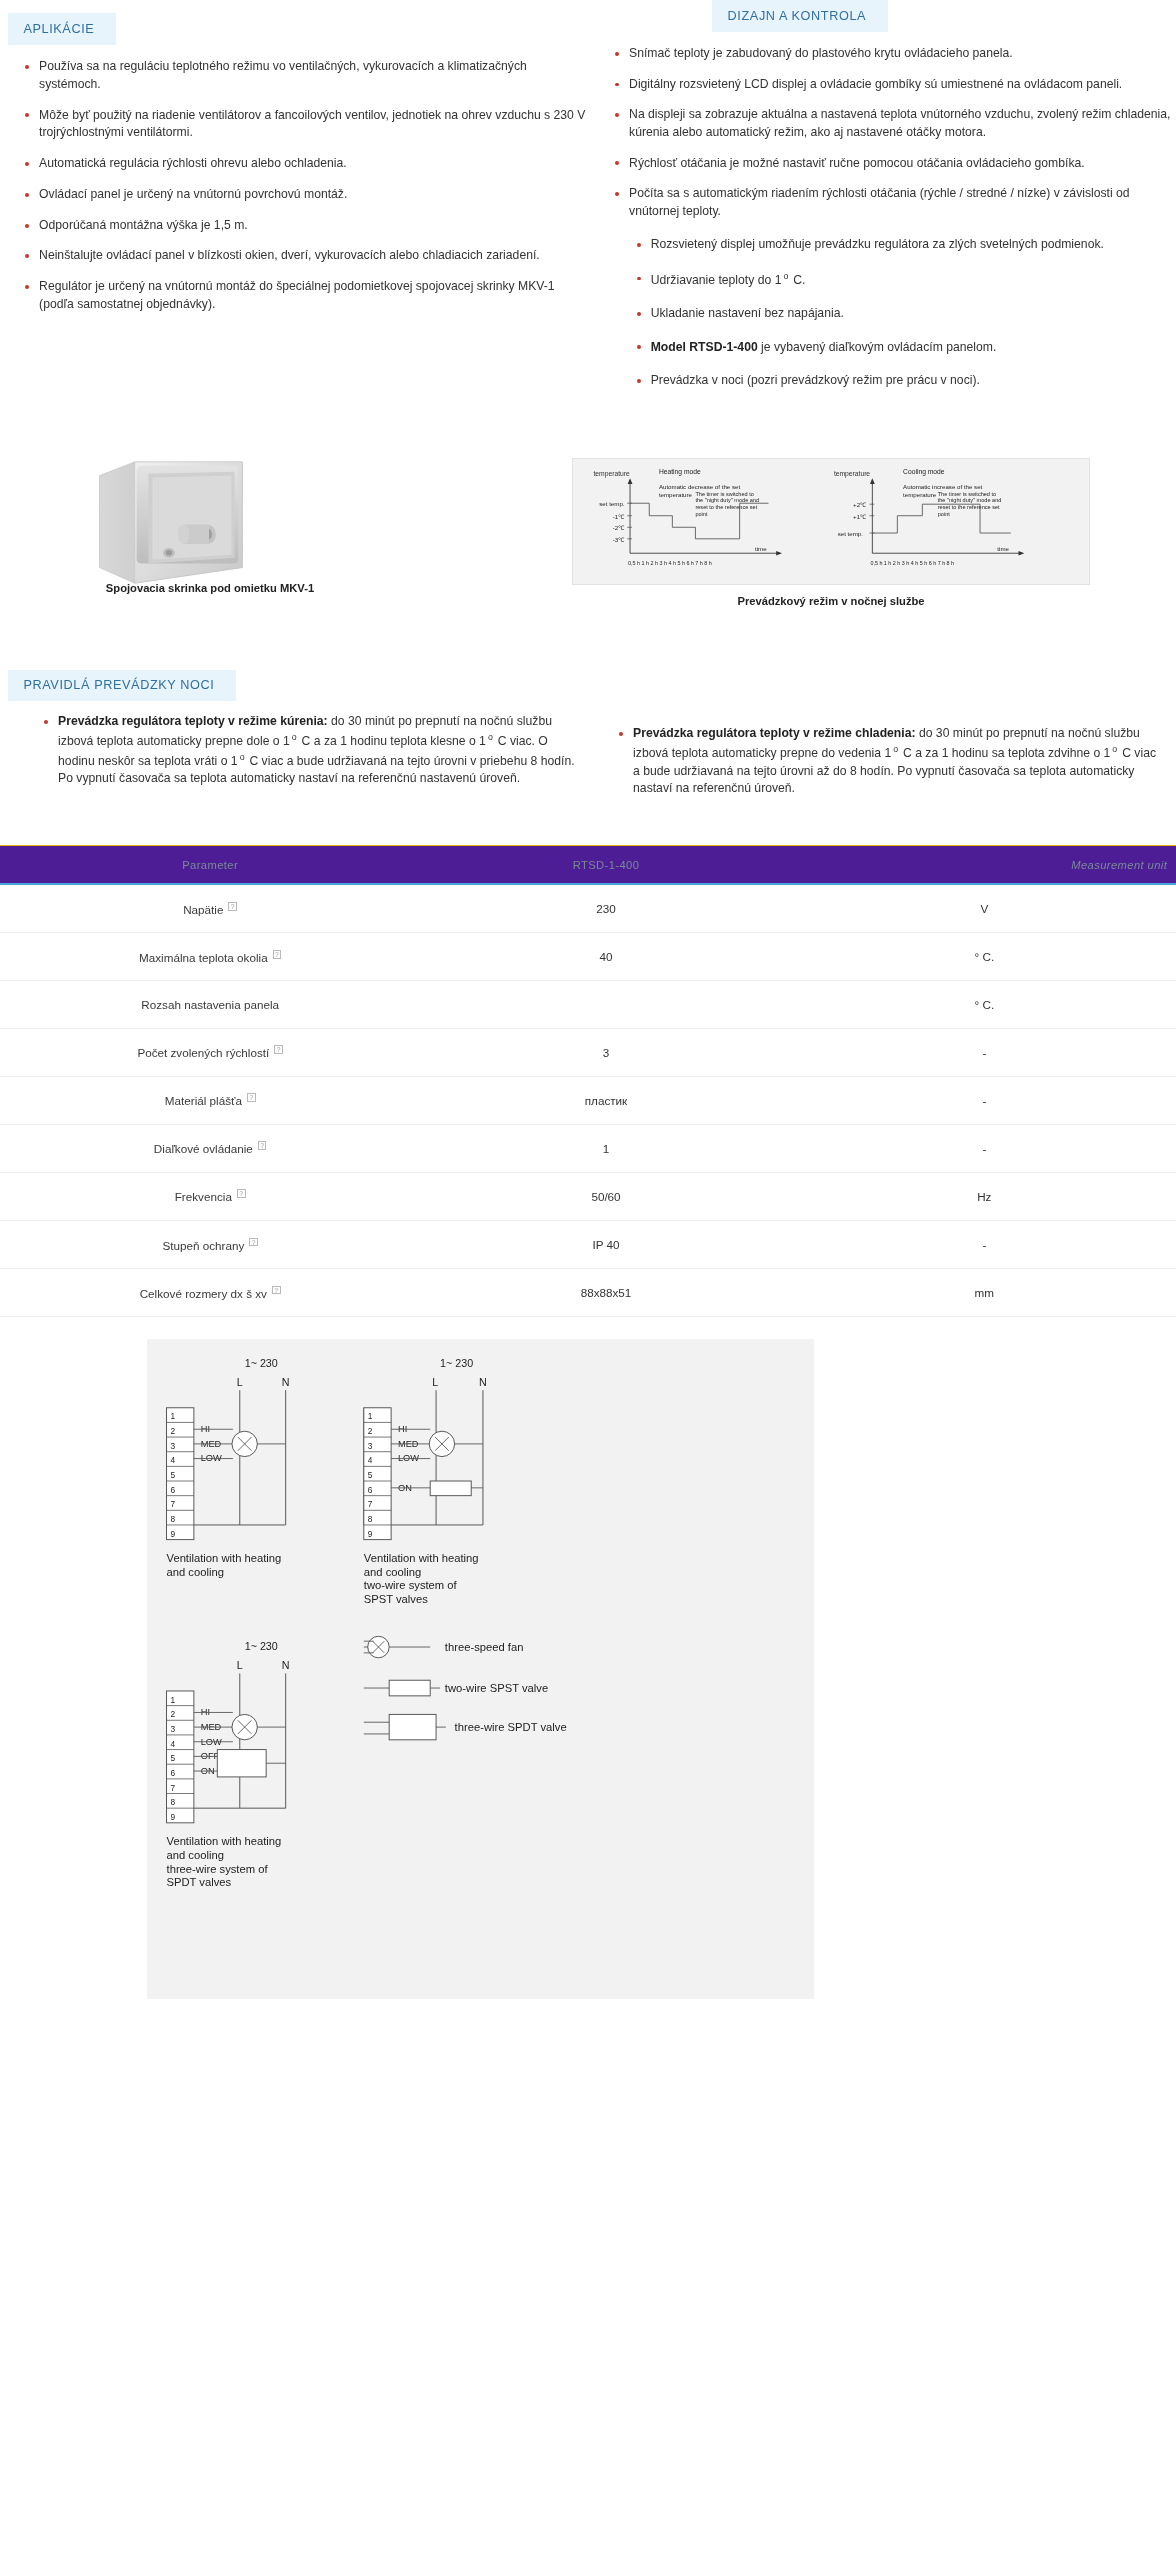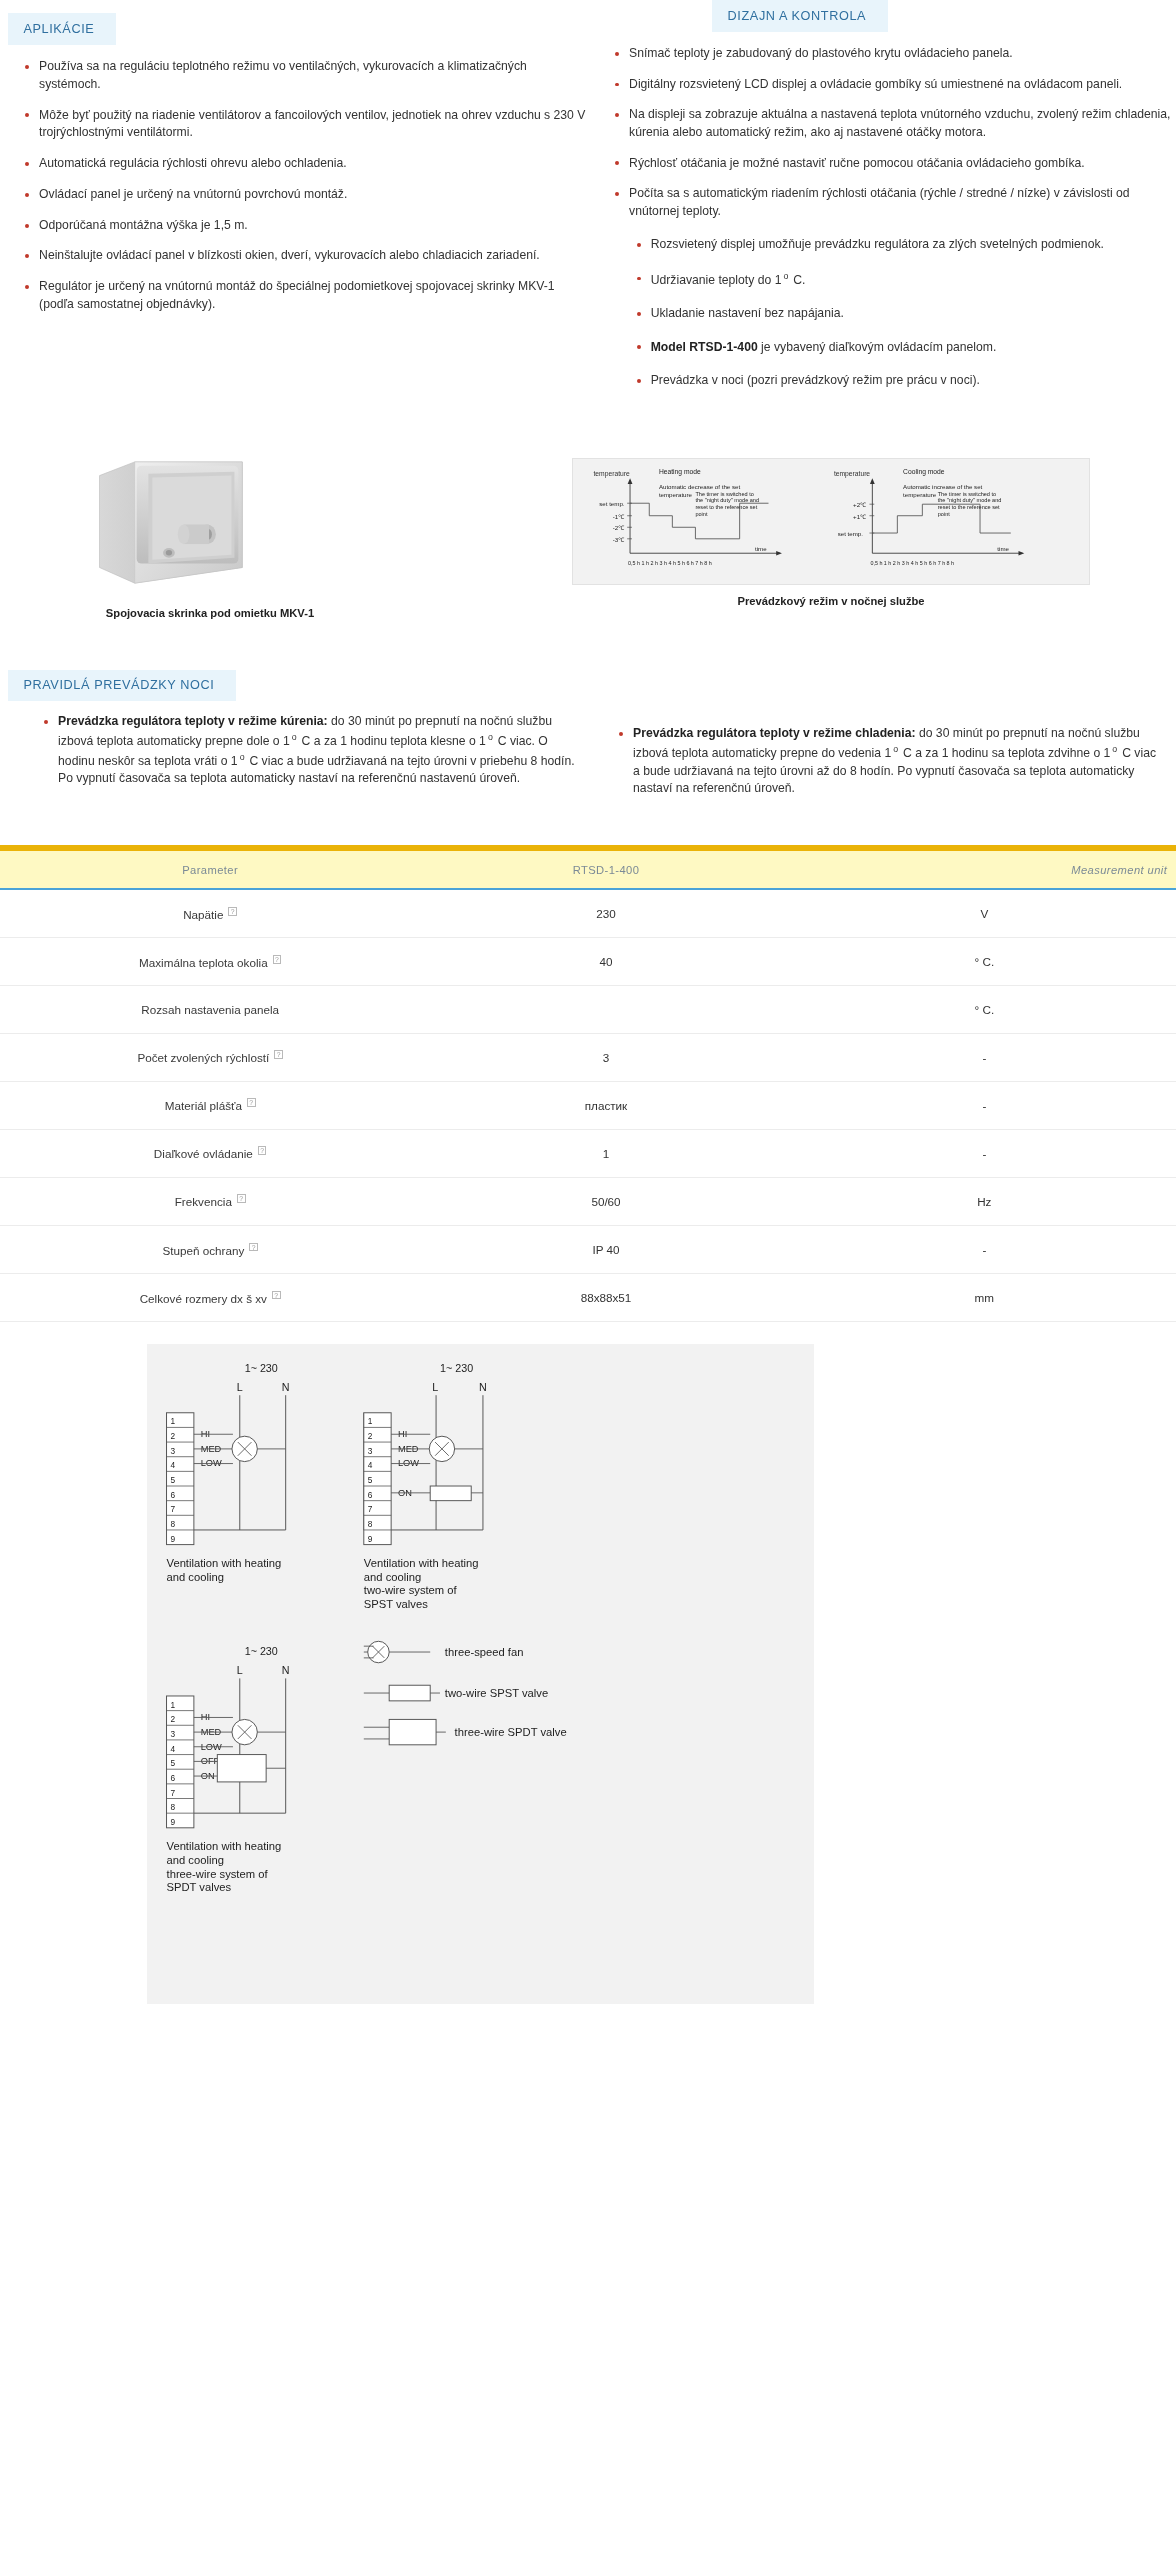--- a/index.html
+++ b/index.html
@@ -106,23 +106,23 @@
     border-collapse: collapse;
     font-size: 11.7px;
     color: #333;
   }
   table.spec thead th {
     color: #7b8a96;
     font-weight: normal;
     font-size: 11.2px;
     letter-spacing: 0.4px;
     padding: 12.7px 9.8px;
-    background: #fef9c3;
+    background: #4c1d95;
     border-bottom: 2px solid #4aa3d8;
-    border-top: 6px solid #eab308;
+    border-top: 1px solid #eab308;
   }
   table.spec thead th.c1 { width: 420px; text-align: center; }
   table.spec thead th.c2 { width: 371px; text-align: center; }
   table.spec thead th.c3 { width: 385px; text-align: right; font-style: italic; }
   table.spec tbody td {
     padding: 16.6px 9.8px;
     border-bottom: 1px solid #ececec;
     vertical-align: middle;
   }
   table.spec tbody td.p {
@@ -241,21 +241,21 @@
         <polygon points="72,16 160,14 160,102 72,108" fill="#cfcfcf"></polygon>
         <polygon points="76,20 157,18 157,99 76,104" fill="#dadada"></polygon>
         <ellipse cx="132" cy="78" rx="9" ry="10" fill="#c3c3c3"></ellipse>
         <ellipse cx="132" cy="78" rx="5" ry="6" fill="#9e9e9e"></ellipse>
         <rect x="108" y="68" width="26" height="20" fill="#cbcbcb"></rect>
         <ellipse cx="108" cy="78" rx="6" ry="10" fill="#d2d2d2"></ellipse>
         <ellipse cx="93" cy="97" rx="6" ry="5" fill="#bdbdbd"></ellipse>
         <ellipse cx="93" cy="97" rx="3.2" ry="2.8" fill="#9a9a9a"></ellipse>
       </svg>
     </div>
-    <div class="cap" style="left:78px;top:149px;width:264px;">Spojovacia skrinka pod omietku MKV-1</div>
+    <div class="cap" style="left:78px;top:124px;width:264px;">Spojovacia skrinka pod omietku MKV-1</div>
 
     <div class="graph-img">
       <svg viewBox="0 0 530 130" width="516" height="125">
         <rect x="0" y="0" width="530" height="130" fill="#f2f2f2"></rect>
 
         <text x="18" y="18" font-size="7" fill="#333" font-family="Liberation Sans, sans-serif">temperature</text>
         <text x="86" y="16" font-size="7" fill="#222" font-family="Liberation Sans, sans-serif">Heating mode</text>
         <text x="86" y="31" font-size="6.4" fill="#222" font-family="Liberation Sans, sans-serif">Automatic decrease of the set</text>
         <text x="86" y="40" font-size="6.4" fill="#222" font-family="Liberation Sans, sans-serif">temperature</text>
         <line x1="56" y1="22" x2="56" y2="98" stroke="#333" stroke-width="0.9"></line>

